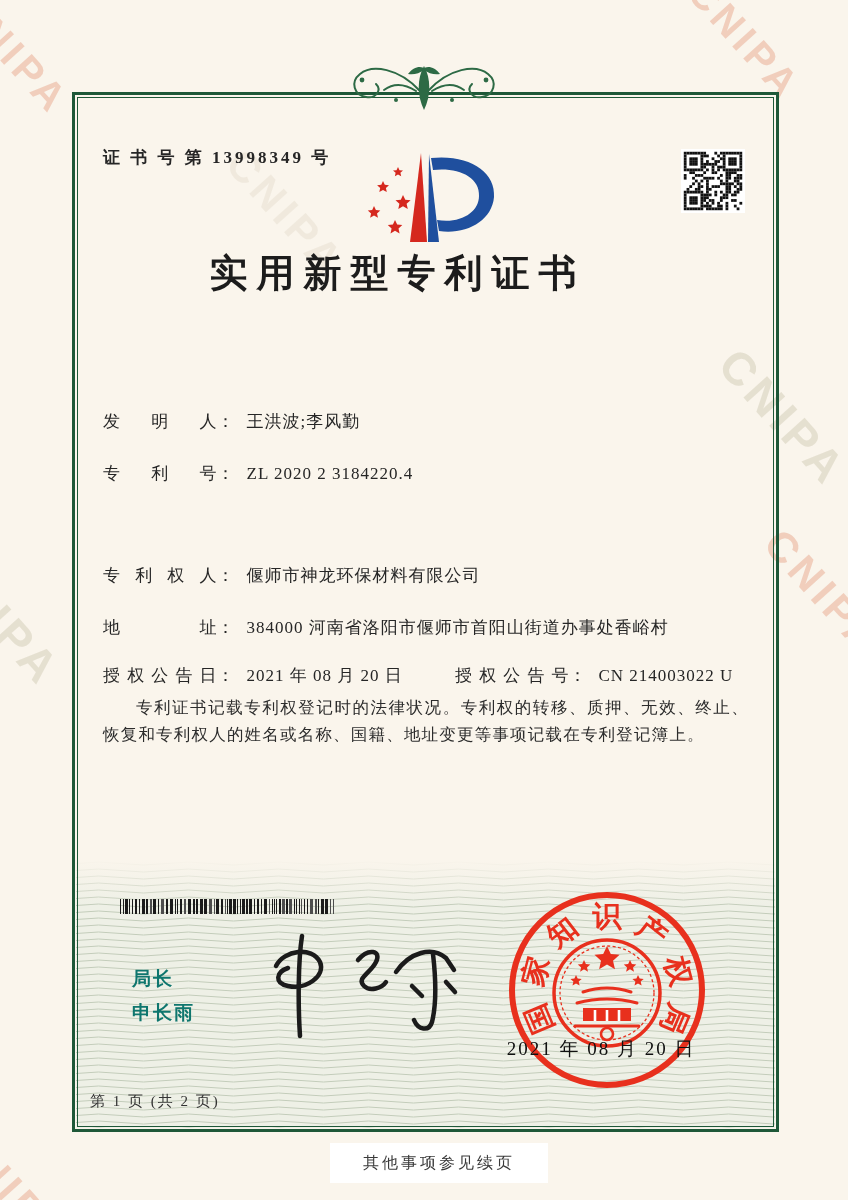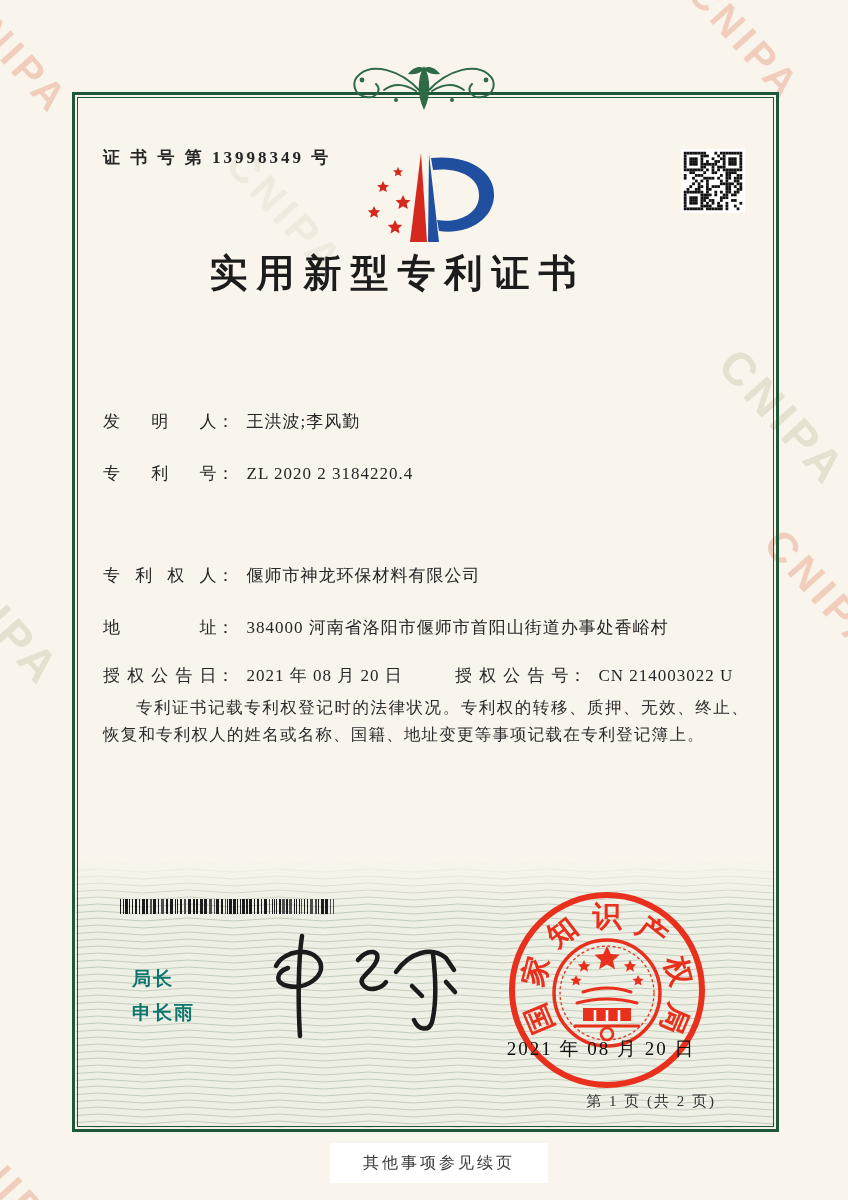--- a/index.html
+++ b/index.html
@@ -79,22 +79,22 @@
   .seal{position:absolute; left:497px; top:880px;}
   .ring-ch{
     font-family:"Liberation Sans","DejaVu Sans",sans-serif; font-weight:bold;
     font-size:29px; fill:#e8301d; text-anchor:middle; dominant-baseline:central;
   }
   .seal-date{
     position:absolute; left:506px; top:1036px; width:190px; text-align:center;
     font-size:19px; letter-spacing:2px; color:#101010;
   }
   .page-num{
-    position:absolute; left:72px; top:1092px; width:644px; text-align:right;
-    font-size:15px; letter-spacing:2px; color:#333;
+    position:absolute; left:72px; top:1092px; width:644px; text-align:left;
+    font-size:15px; letter-spacing:2px; color:#333;padding-left:18px;
   }
   .cont-note{
     position:absolute; left:330px; top:1143px; width:218px; height:40px;
     background:#ffffff; text-align:center; line-height:40px;
     font-size:16px; letter-spacing:3px; color:#3a3a3a;
   }
 </style>
 </head>
 <body>
 

